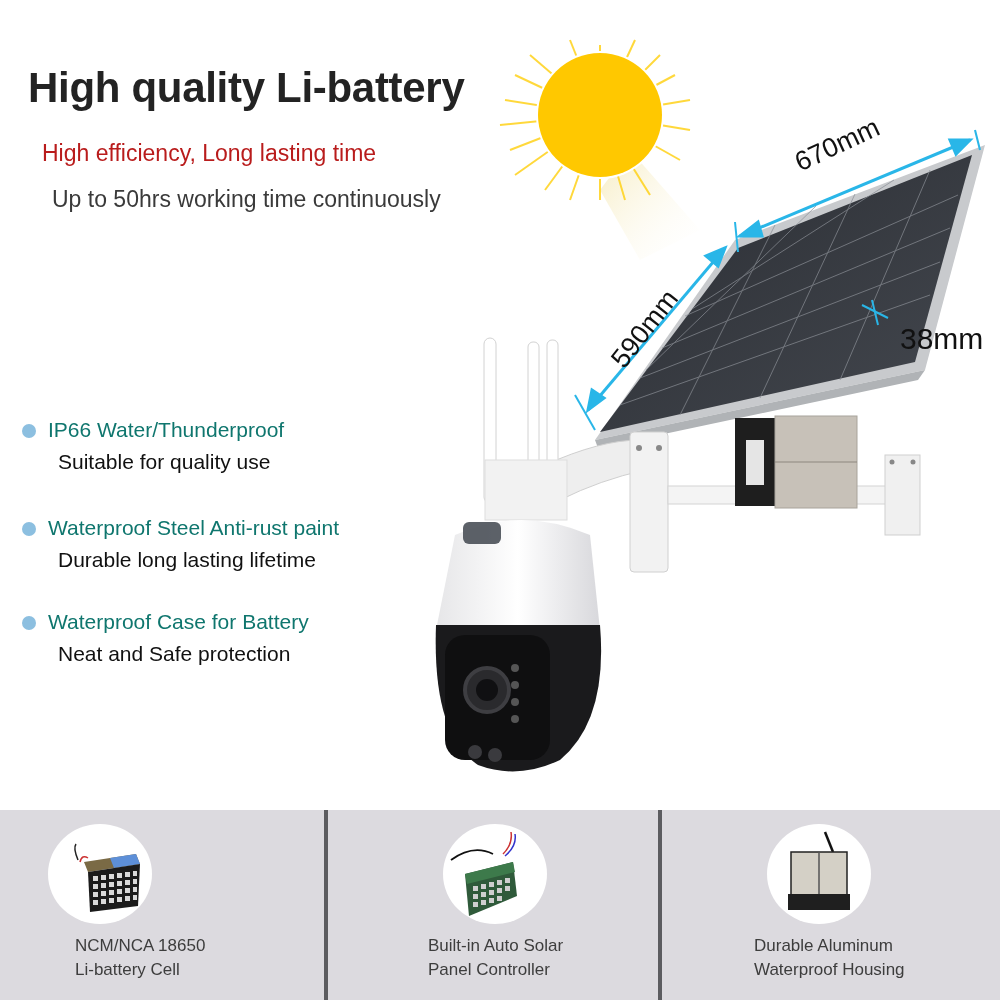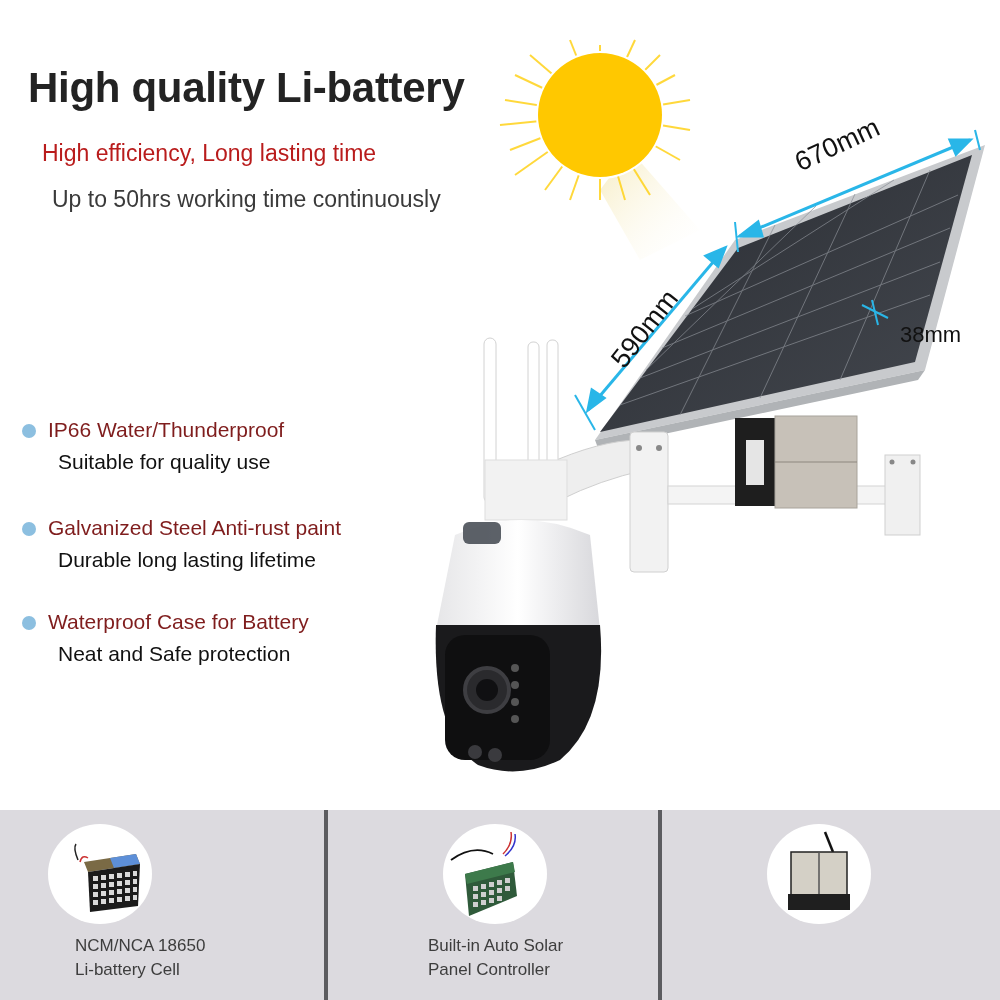--- a/index.html
+++ b/index.html
@@ -6,30 +6,30 @@
   html, body { width: 1000px; height: 1000px; overflow: hidden; background: #ffffff; }
   body { position: relative; font-family: "Liberation Sans", sans-serif; color: #1a1a1a; }
 
   .title { position: absolute; left: 28px; top: 64px; font-size: 42px; font-weight: bold; color: #232323; letter-spacing: -0.3px; }
   .sub1 { position: absolute; left: 42px; top: 140px; font-size: 23px; color: #b91c1c; }
   .sub2 { position: absolute; left: 52px; top: 186px; font-size: 23px; color: #3a3a3a; }
 
   .features { position: absolute; left: 22px; top: 0; }
   .feature { position: absolute; left: 0; width: 400px; }
   .feature .dot { position: absolute; left: 0; top: 6px; width: 14px; height: 14px; border-radius: 50%; background: #8cbfe0; }
-  .feature .l1 { position: absolute; left: 26px; top: 0; font-size: 21px; color: #7f1d1d; white-space: nowrap; text-align: center; }
+  .feature .l1 { position: absolute; left: 26px; top: 0; font-size: 21px; color: #0f766e; white-space: nowrap; text-align: center; }
   .feature .l2 { position: absolute; left: 36px; top: 32px; font-size: 21px; color: #111; white-space: nowrap; }
 
   .scene { position: absolute; left: 0; top: 0; width: 1000px; height: 800px; pointer-events: none; }
   .scene svg { position: absolute; left: 0; top: 0; }
 
   .dim { position: absolute; font-size: 27px; color: #111; white-space: nowrap; }
   .dim-670 { left: 790px; top: 150px; transform: rotate(-25deg); transform-origin: left top; }
   .dim-590 { left: 605px; top: 355px; transform: rotate(-52deg); transform-origin: left top; }
-  .dim-38 { left: 900px; top: 322px; font-size: 22px; }
+  .dim-38 { left: 900px; top: 322px; font-size: 30px; }
 
   .bottom { position: absolute; left: 0; top: 810px; width: 1000px; height: 190px; background: #dcdadf; display: flex; }
   .cell { position: relative; height: 191px; padding-left: 44px; }
   .cell-1 { width: 324px; }
   .cell-2 { width: 330px; }
   .cell-3 { flex: 1; }
   .divider { width: 4px; height: 190px; background: #5c5c60; }
   .thumb { position: absolute; top: 14px; width: 104px; height: 100px; border-radius: 50%; background: #ffffff; overflow: hidden; }
   .cell-1 .thumb { left: 48px; }
   .cell-2 .thumb { left: 115px; }
@@ -176,21 +176,21 @@
 </div>
 
 <div class="features">
   <div class="feature" style="top:418px;">
     <span class="dot"></span>
     <span class="l1">IP66 Water/Thunderproof</span>
     <span class="l2">Suitable for quality use</span>
   </div>
   <div class="feature" style="top:516px;">
     <span class="dot"></span>
-    <span class="l1">Galvanized Steel Anti-rust paint</span>
+    <span class="l1">Waterproof Steel Anti-rust paint</span>
     <span class="l2">Durable long lasting lifetime</span>
   </div>
   <div class="feature" style="top:610px;">
     <span class="dot"></span>
     <span class="l1">Waterproof Case for Battery</span>
     <span class="l2">Neat and Safe protection</span>
   </div>
 </div>
 
 <div class="bottom">
@@ -270,14 +270,18 @@
   <div class="divider"></div>
   <div class="cell cell-3">
     <div class="thumb">
       <svg width="104" height="100" viewBox="0 0 104 100">
         <path d="M58,8 Q62,18 66,28" stroke="#111" stroke-width="2.5" fill="none"></path>
         <rect x="24" y="28" width="56" height="44" fill="#d4d0c6" stroke="#222" stroke-width="1.5"></rect>
         <line x1="52" y1="28" x2="52" y2="72" stroke="#555" stroke-width="1.5"></line>
         <rect x="21" y="70" width="62" height="16" fill="#1f1f1f"></rect>
       </svg>
     </div>
+    <div class="caption">
+      <div>Durable Aluminum</div>
+      <div>Waterproof Housing</div>
+    </div>
   </div>
 </div>
 
 </body></html>

